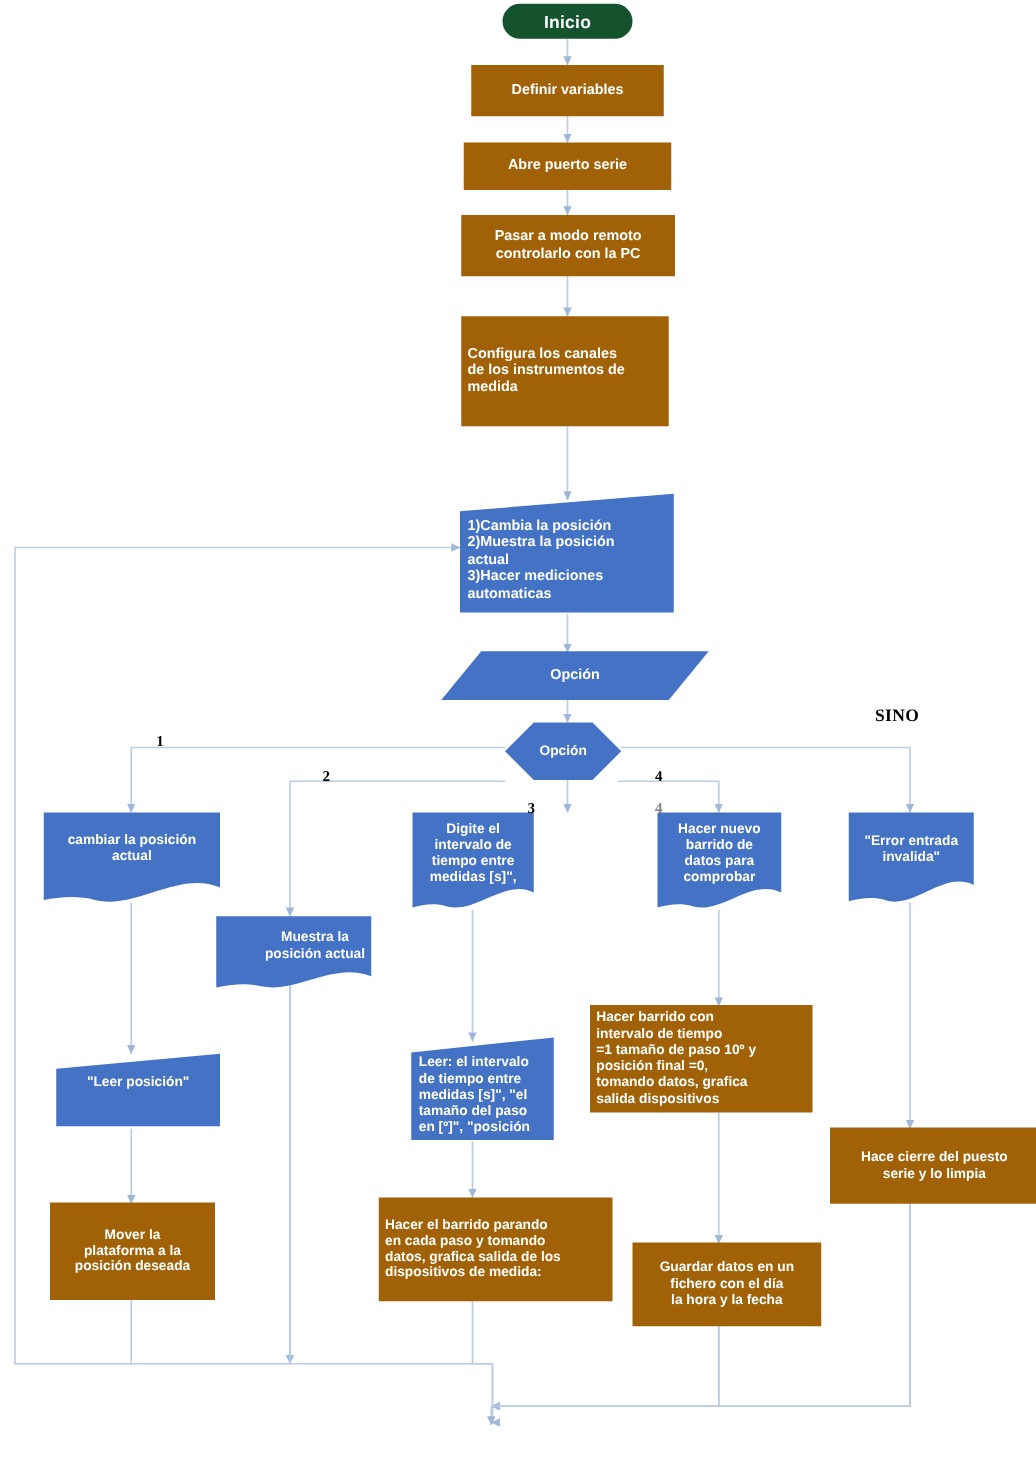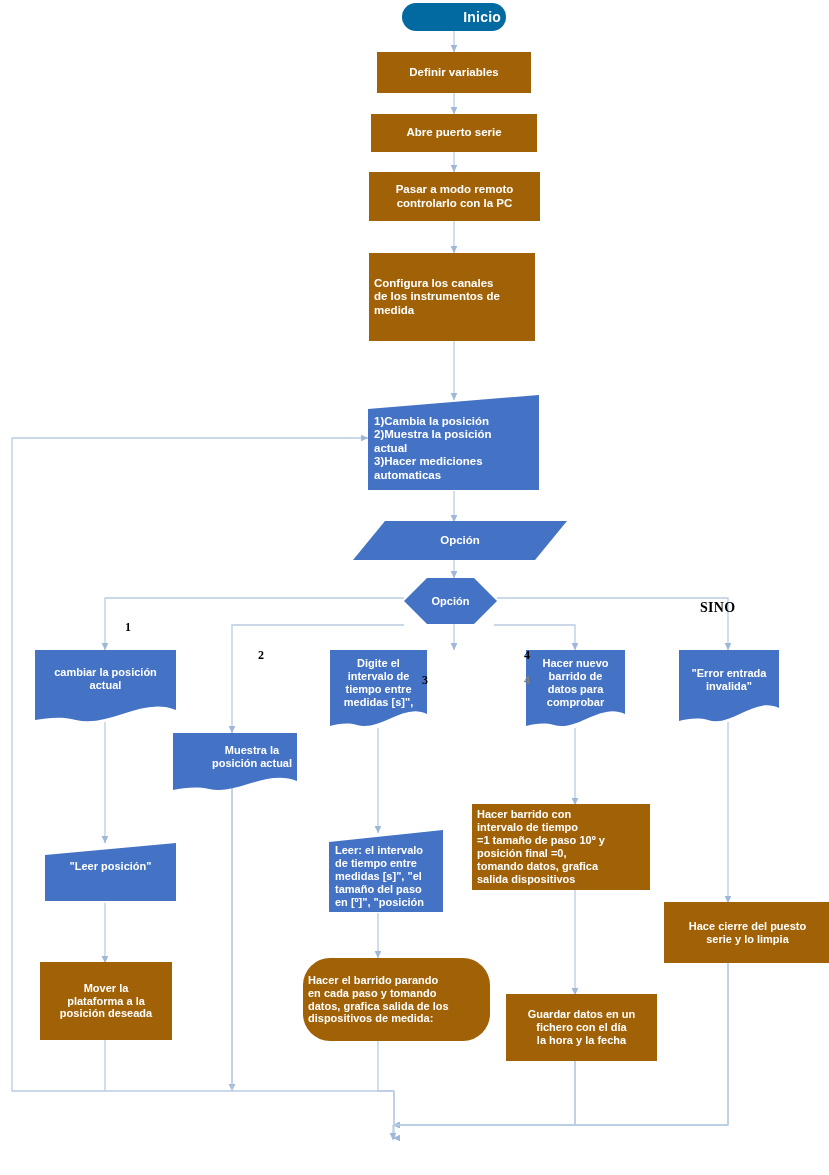--- a/index.html
+++ b/index.html
@@ -33,44 +33,42 @@
     z-index:3;
   }
   .node .txt{
     position:relative;
     z-index:4;
     padding:0 5px;
     white-space:pre-line;
   }
   
   .term{
-    background:#0369a1;
+    background:#14532d;
     border-radius:999px;
     font-size:14px;
     letter-spacing:.2px;
-    justify-content:flex-end;
   }
   
   .proc{ background:#a16207; }
   
   .shape{ background:transparent; }
   .shape svg{
     position:absolute;
     left:0; top:0;
     width:100%; height:100%;
     z-index:1;
   }
   .shape .txt{ z-index:2; }
   .lbl{
     position:absolute;
     font-family:"Liberation Serif", serif;
     font-weight:bold;
     color:#000000;
     z-index:5;
-    margin-top:34px;
   }
   .lbl.small{ font-size:12px; }
   .lbl.sino{ font-size:14px; letter-spacing:.3px; }
   .left-align .txt{ text-align:left; width:100%; }
 </style>
 </head>
 <body>
 
 <div id="canvas">
 
@@ -272,21 +270,21 @@
     <span class="txt">Hace cierre del puesto
 serie y lo limpia</span>
   </div>
 
   <div class="node proc" style="left:40px;top:962px;width:132px;height:78px;font-size:11px;">
     <span class="txt">Mover la
 plataforma a la
 posición deseada</span>
   </div>
 
-  <div class="node proc left-align" style="left:303px;top:958px;width:187px;height:83px;font-size:11px;border-radius:27px;">
+  <div class="node proc left-align" style="left:303px;top:958px;width:187px;height:83px;font-size:11px;">
     <span class="txt">Hacer el barrido parando
 en cada paso y tomando
 datos, grafica  salida de los
 dispositivos de medida:</span>
   </div>
 
   <div class="node proc" style="left:506px;top:994px;width:151px;height:67px;font-size:11px;">
     <span class="txt">Guardar datos en un
 fichero con el día
 la hora y la fecha</span>

